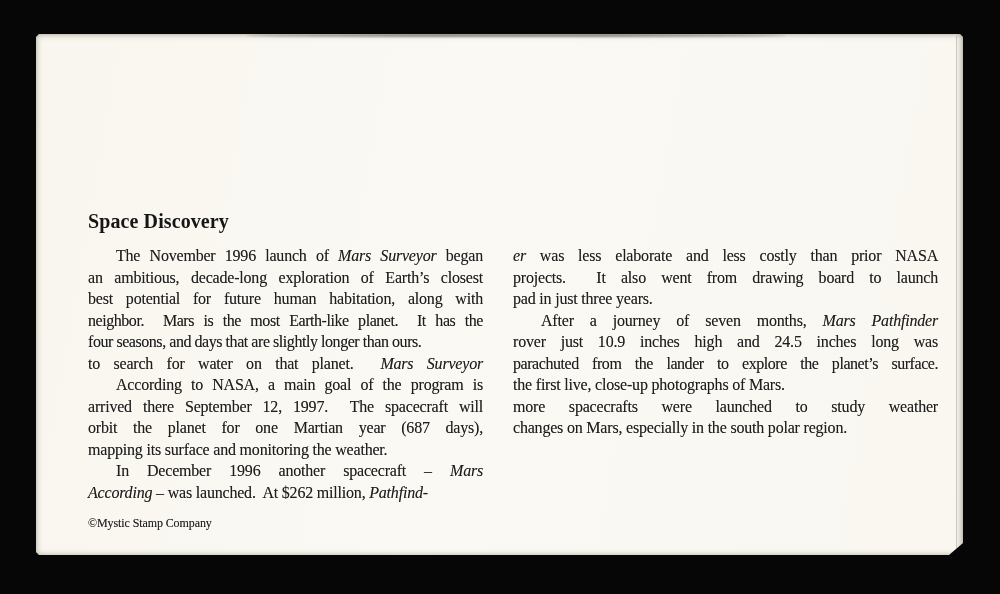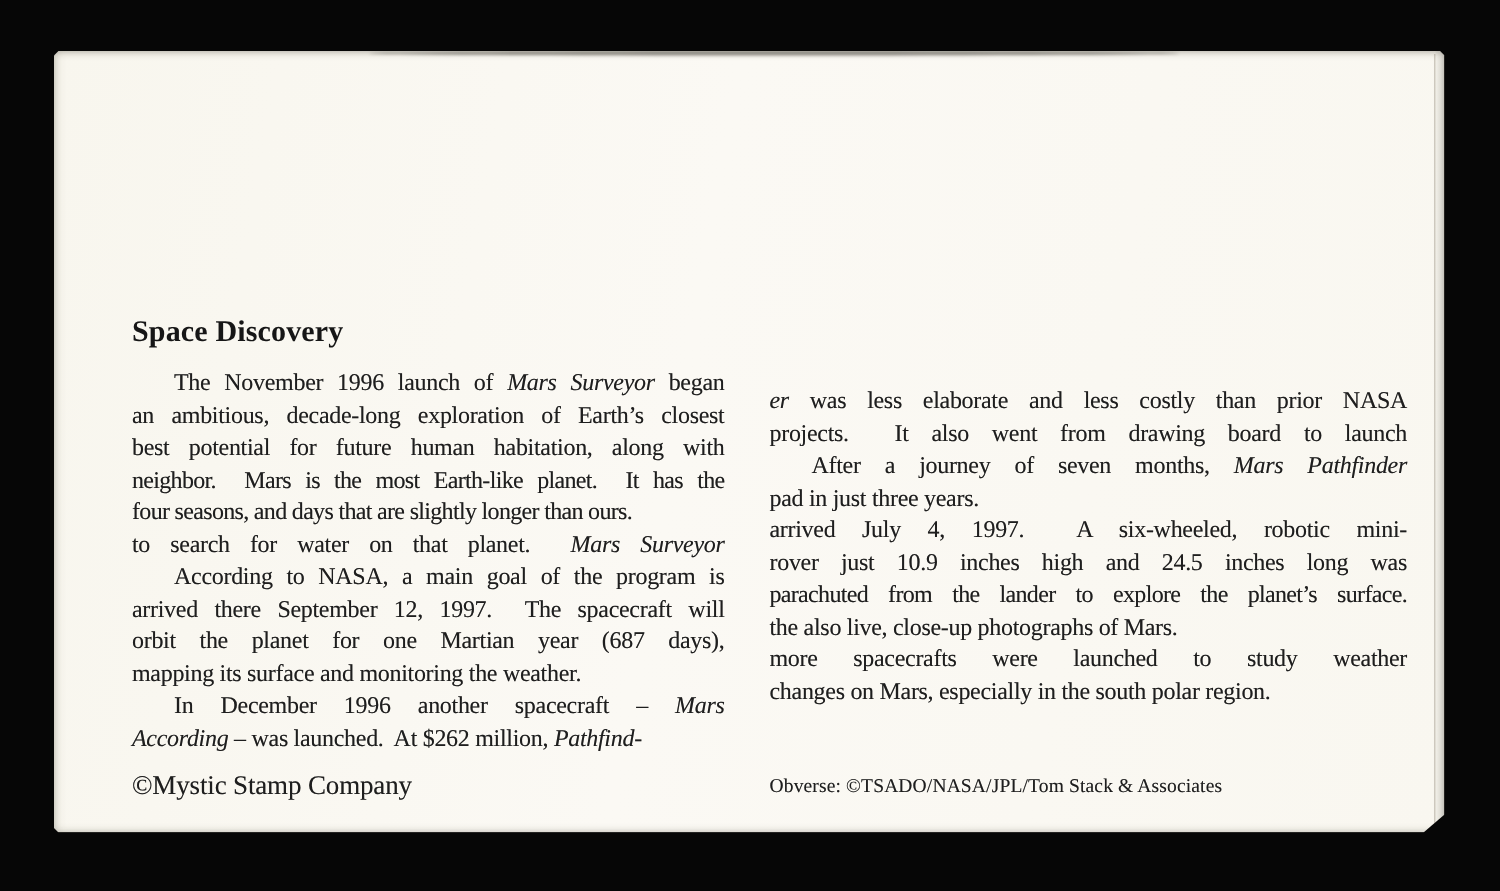--- a/index.html
+++ b/index.html
@@ -47,29 +47,29 @@
     text-align:left;color:#161616;
     letter-spacing:0.1px;
   }
   .columns{display:flex;gap:30px;}
   .col{
     font-size:16px;line-height:21.5px;
     letter-spacing:-0.2px;
     text-shadow:0 0 0.3px rgba(30,30,30,.45);
   }
   .col-left{width:395px;}
-  .col-right{width:425px;margin-top:12px;}
+  .col-right{width:425px;}
   .line{text-align:justify;text-align-last:justify;}
   .line.last{text-align-last:left;}
   .line.indent{text-indent:28px;}
   .line.tight{letter-spacing:-0.45px;}
   .line i{font-style:italic;}
   .footer{display:flex;margin-top:10px;align-items:flex-start;}
   .credit-left{
-    width:395px;font-size:18px;line-height:20px;
+    width:395px;font-size:12px;line-height:20px;
     letter-spacing:-0.1px;text-shadow:0 0 0.3px rgba(30,30,30,.45);
   }
   .credit-right{
     width:425px;margin-left:30px;padding-top:3px;
     font-size:13px;line-height:15px;letter-spacing:0.1px;
     text-shadow:0 0 0.2px rgba(30,30,30,.4);
   }
 </style>
 </head>
 <body>
@@ -93,29 +93,27 @@
           <div class="line indent"><span>According to NASA, a main goal of the program is</span></div>
           <div class="line"><span>arrived there September 12, 1997.&nbsp; The spacecraft will</span></div>
           <div class="line"><span>orbit the planet for one Martian year (687 days),</span></div>
           <div class="line last"><span>mapping its surface and monitoring the weather.</span></div>
           <div class="line indent"><span>In December 1996 another spacecraft – </span><i>Mars</i></div>
           <div class="line last"><i>According</i><span> – was launched.&nbsp; At $262 million, </span><i>Pathfind-</i></div>
         </div>
       <div class="col col-right" id="col-1">
           <div class="line"><i>er</i><span> was less elaborate and less costly than prior NASA</span></div>
           <div class="line"><span>projects.&nbsp; It also went from drawing board to launch</span></div>
+          <div class="line last"><span>pad in just three years.</span></div>
           <div class="line indent"><span>After a journey of seven months, </span><i>Mars Pathfinder</i></div>
-          <div class="line last"><span>pad in just three years.</span></div>
-          <div class="line"><span>arrived July 4, 1997.&nbsp; A six-wheeled, robotic mini-</span></div>
           <div class="line"><span>rover just 10.9 inches high and 24.5 inches long was</span></div>
           <div class="line tight"><span>parachuted from the lander to explore the planet’s surface.</span></div>
-          <div class="line last"><span>the also live, close-up photographs of Mars.</span></div>
+          <div class="line last"><span>the first live, close-up photographs of Mars.</span></div>
           <div class="line"><span>more spacecrafts were launched to study weather</span></div>
           <div class="line last"><span>changes on Mars, especially in the south polar region.</span></div>
         </div>
     </div>
 
     <div class="footer">
       <div class="credit-left">©Mystic Stamp Company</div>
-      <div class="credit-right">Obverse: ©TSADO/NASA/JPL/Tom Stack &amp; Associates</div>
     </div>
   </div>
 </div>
 
 </body></html>

